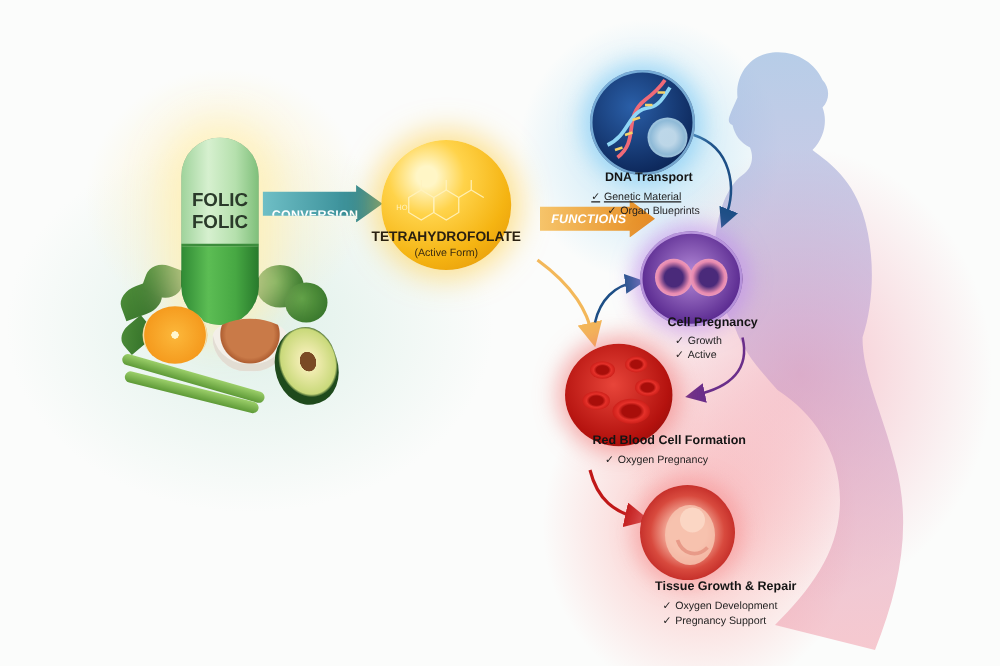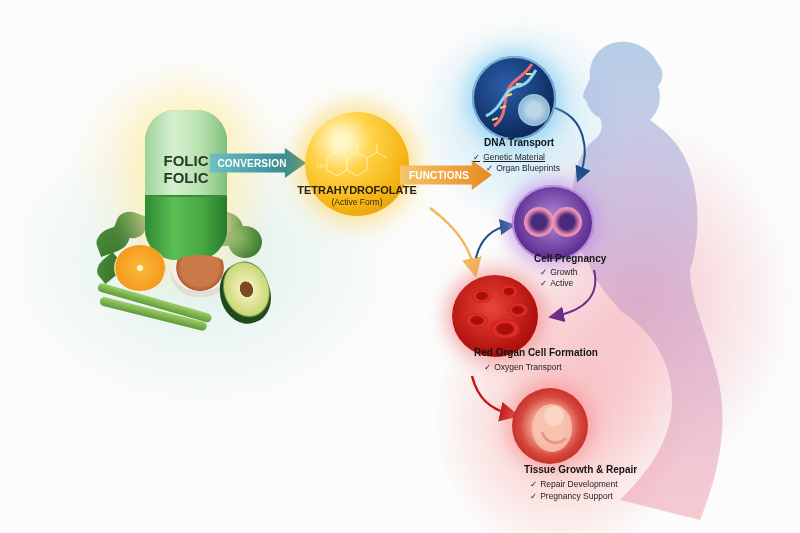--- a/index.html
+++ b/index.html
@@ -16,21 +16,21 @@
       radial-gradient(ellipse 150px 150px at 520px 120px, rgba(120,200,240,0.45), rgba(255,255,255,0) 70%),
       radial-gradient(ellipse 160px 150px at 180px 160px, rgba(255,240,190,0.8), rgba(255,255,255,0) 70%),
       radial-gradient(ellipse 260px 200px at 200px 260px, rgba(210,235,225,0.7), rgba(255,255,255,0) 75%),
       #fbfcfb;
   }
   
   .silhouette { position: absolute; left: 0; top: 0; }
 
   
   .pill {
-    position: absolute; left: 145px; top: 110px; width: 82px; height: 150px;
+    position: absolute; left: 145px; top: 110px; width: 62px; height: 150px;
     border-radius: 31px; overflow: hidden;
     box-shadow: 0 0 30px 12px rgba(255,240,180,0.7), inset 0 0 0 1px rgba(40,90,40,0.5);
   }
   .pill-top {
     position: absolute; left: 0; top: 0; width: 100%; height: 58%;
     background: linear-gradient(90deg, #9fd39b 0%, #d6f0cf 35%, #b5e0ad 70%, #7fbf7a 100%);
   }
   .pill-bottom {
     position: absolute; left: 0; bottom: 0; width: 100%; height: 42%;
     background: linear-gradient(90deg, #2f8a34 0%, #5cbd54 35%, #47a843 70%, #287a2c 100%);
@@ -64,27 +64,27 @@
 
   
   .arrow {
     position: absolute; height: 30px; color: #fff; font-weight: bold; font-size: 10px;
     display: flex; align-items: center; justify-content: center; letter-spacing: 0.2px;
   }
   .arrow-conv {
     left: 210px; top: 148px; width: 96px;
     background: linear-gradient(90deg, #6fbfc6, #247c86);
     clip-path: polygon(0 18%, 78% 18%, 78% 0, 100% 50%, 78% 100%, 78% 82%, 0 82%);
-    padding-right: 12px; box-sizing: border-box;
+    padding-right: 12px; box-sizing: border-box; align-items: flex-end;
   }
   .arrow-func {
-    left: 400px; top: 160px; width: 92px;
+    left: 432px; top: 160px; width: 92px;
     background: linear-gradient(90deg, #f6c46a, #e58a1f);
     clip-path: polygon(0 18%, 78% 18%, 78% 0, 100% 50%, 78% 100%, 78% 82%, 0 82%);
-    padding-right: 14px; box-sizing: border-box;
+    padding-right: 14px; box-sizing: border-box; font-style: italic;
   }
 
   
   .thf {
     position: absolute; left: 305px; top: 112px; width: 104px; height: 104px; border-radius: 50%;
     background: radial-gradient(circle at 35% 28%, #fff6c6 0 8%, #ffd34a 30%, #f5b412 65%, #e08f06 100%);
     box-shadow: 0 0 22px 8px rgba(255,205,70,0.55);
   }
   .thf-title {
     position: absolute; left: 292px; top: 184px; width: 130px; text-align: center;
@@ -252,31 +252,31 @@
   <span class="check">✓</span><span>Active</span>
 </div>
 
 <div class="circle c-rbc">
   <div class="rbc" style="left:20px;top:14px;width:20px;height:14px;"></div>
   <div class="rbc" style="left:48px;top:10px;width:18px;height:13px;"></div>
   <div class="rbc" style="left:14px;top:38px;width:22px;height:15px;"></div>
   <div class="rbc" style="left:38px;top:44px;width:30px;height:20px;"></div>
   <div class="rbc" style="left:56px;top:28px;width:20px;height:14px;"></div>
 </div>
-<div class="lbl" style="left:474px;top:347px;font-size:10px;">Red Organ Cell Formation</div>
+<div class="lbl" style="left:474px;top:347px;font-size:10px;">Red Blood Cell Formation</div>
 <div class="sub" style="left:484px;top:362px;">
-  <span class="check">✓</span><span>Oxygen Transport</span>
+  <span class="check">✓</span><span>Oxygen Pregnancy</span>
 </div>
 
 <div class="circle c-fetus">
   <svg width="76" height="76" viewBox="0 0 76 76" style="position:absolute;left:0;top:0;">
     <ellipse cx="40" cy="40" rx="20" ry="24" fill="#f7c4b0" opacity="0.85"></ellipse>
     <circle cx="42" cy="28" r="10" fill="#fbd6c4"></circle>
     <path d="M30 44 C34 56 46 58 54 50" stroke="#e89a88" stroke-width="3" fill="none"></path>
   </svg>
 </div>
 <div class="lbl" style="left:524px;top:464px;font-size:10px;">Tissue Growth &amp; Repair</div>
 <div class="sub" style="left:530px;top:479px;">
-  <span class="check">✓</span><span>Repair Development</span>
+  <span class="check">✓</span><span>Oxygen Development</span>
 </div>
 <div class="sub" style="left:530px;top:491px;">
   <span class="check">✓</span><span>Pregnancy Support</span>
 </div>
 
 </body></html>

